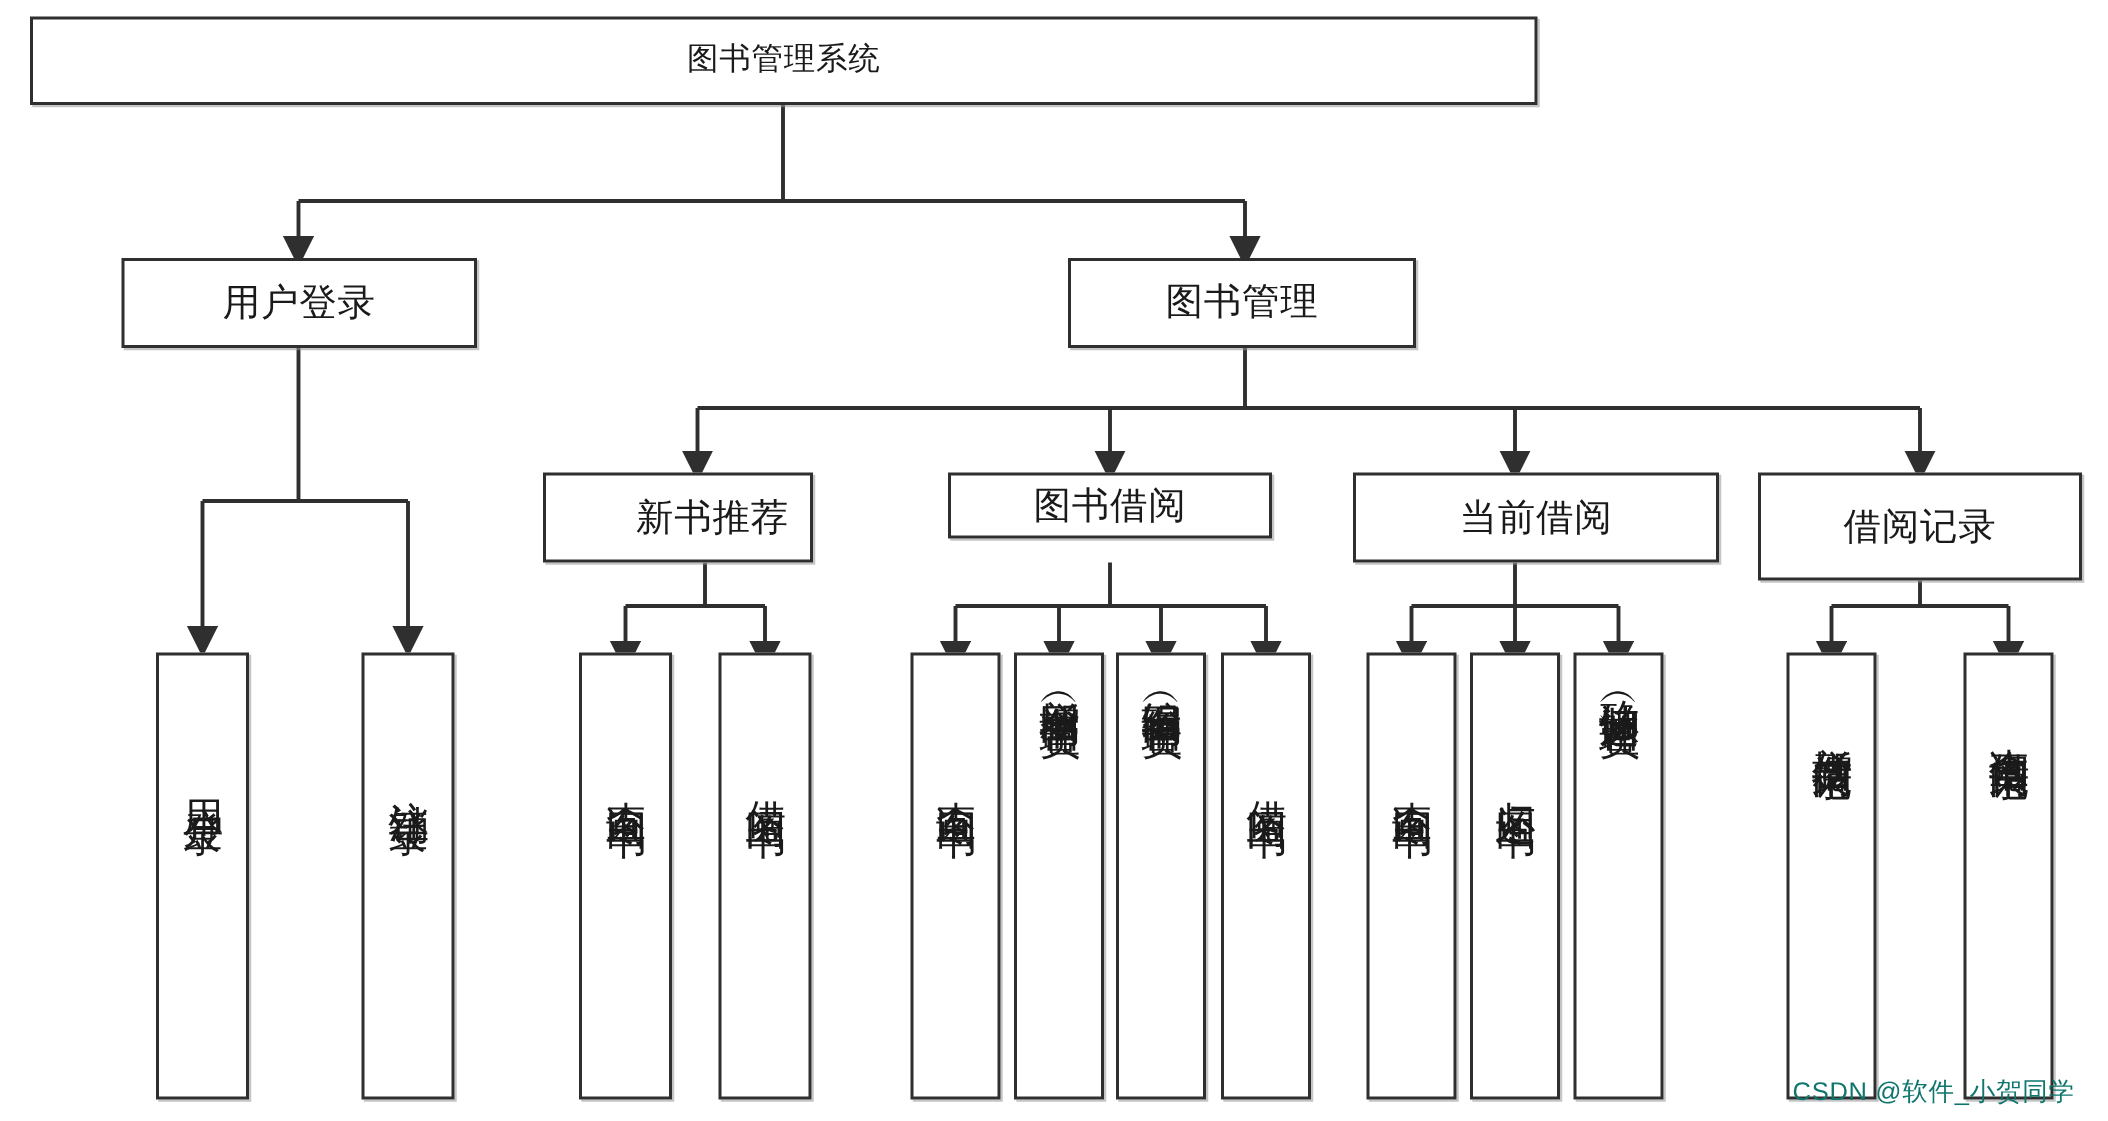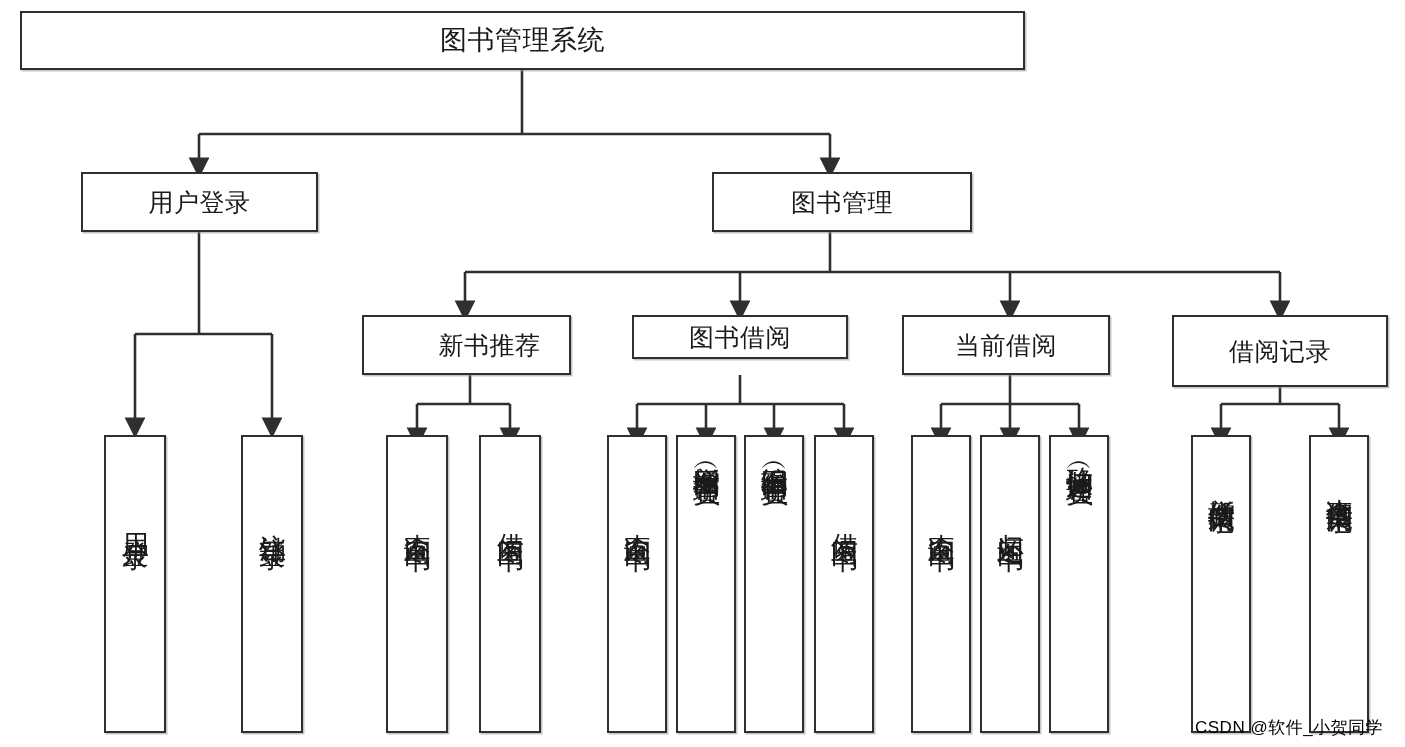--- a/index.html
+++ b/index.html
@@ -43,21 +43,21 @@
     text-align: center;
     line-height: 1.15;
     white-space: nowrap;
   }
   
   .node.horiz .lbl {
     font-size: 25px;
     letter-spacing: 0.5px;
   }
   .node.root .lbl {
-    font-size: 27px;
+    font-size: 21px;
   }
   
   .node.vert {
     align-items: flex-start;
     justify-content: center;
     padding-top: 6px;
   }
   .node.vert .lbl {
     writing-mode: vertical-rl;
     text-orientation: upright;
@@ -65,21 +65,21 @@
     line-height: 1.0;
     letter-spacing: 4px;
     white-space: nowrap;
   }
   .node.vert.tall .lbl {
     letter-spacing: 2px;
   }
   .watermark {
     position: absolute;
     font-size: 17px;
-    color: #000000;
+    color: #0f766e;
     white-space: nowrap;
     z-index: 5;
     letter-spacing: 0.5px;
     text-align: center;
   }
 </style>
 </head>
 <body>
 
 <div id="canvas">
@@ -137,33 +137,33 @@
   </svg>
 
   <div class="node root horiz" style="left:20px; top:11px; width:1005px; height:59px;">
     <span class="lbl">图书管理系统</span>
   </div>
 
   <div class="node horiz" style="left:81px; top:172px; width:237px; height:60px;">
     <span class="lbl">用户登录</span>
   </div>
 
-  <div class="node horiz" style="left:712px; top:172px; width:260px; height:60px;">
+  <div class="node horiz" style="left:712px; top:172px; width:232px; height:60px;font-family:Liberation Serif, serif;">
     <span class="lbl">图书管理</span>
   </div>
 
-  <div class="node horiz" style="left:362px; top:315px; width:209px; height:60px;padding-left:46px;">
+  <div class="node horiz" style="left:362px; top:315px; width:180px; height:60px;padding-left:46px;">
     <span class="lbl">新书推荐</span>
   </div>
 
   <div class="node horiz" style="left:632px; top:315px; width:216px; height:44px;">
     <span class="lbl">图书借阅</span>
   </div>
 
-  <div class="node horiz" style="left:902px; top:315px; width:208px; height:60px;">
+  <div class="node horiz" style="left:902px; top:315px; width:244px; height:60px;">
     <span class="lbl">当前借阅</span>
   </div>
 
   <div class="node horiz" style="left:1172px; top:315px; width:216px; height:72px;">
     <span class="lbl">借阅记录</span>
   </div>
 
   <div class="node vert" style="left:104px; top:435px; width:62px; height:298px; padding-top:75px;">
     <span class="lbl">用户登录</span>
   </div>

